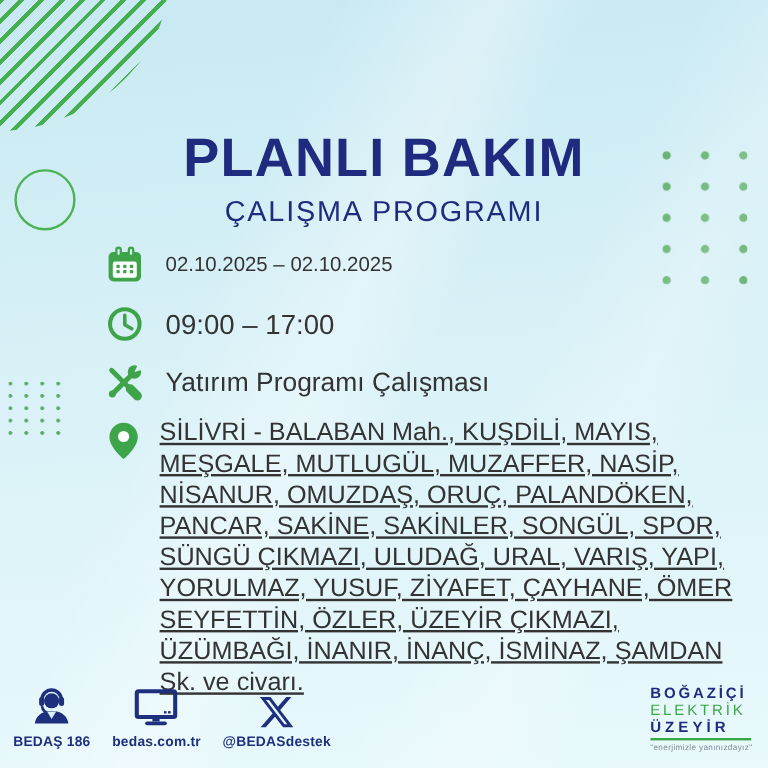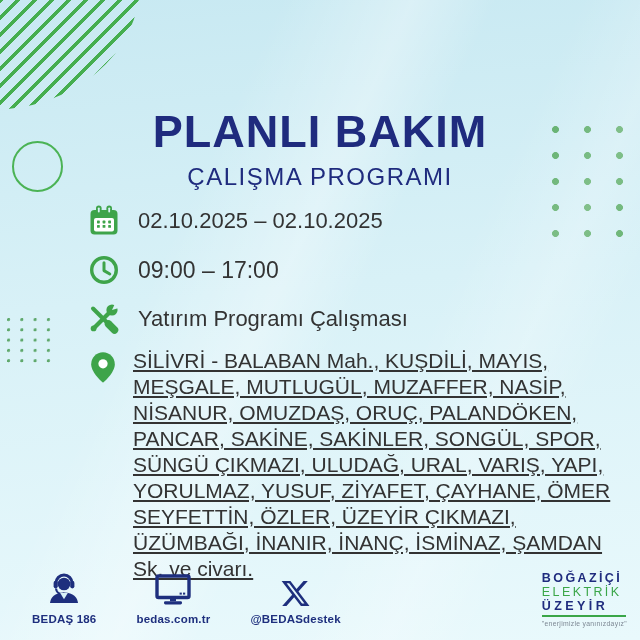--- a/index.html
+++ b/index.html
@@ -31,27 +31,27 @@
   .dots-left {
     position:absolute; left:7px; top:318px; width:44px; height:45px;
     background-image:radial-gradient(circle at 1.6px 1.6px, rgba(64,150,72,0.8) 1.35px, transparent 1.8px);
     background-size:13.3px 10.3px;
   }
   .title { position:absolute; top:64px; left:0; width:100%; text-align:center; color:#1f2b7e;margin-top:44px; }
   .title .t1 { font-size:45px; font-weight:800; letter-spacing:1px; line-height:48px; }
   .title .t2 { font-size:24px; font-weight:400; letter-spacing:1.5px; line-height:42px; }
   .row { position:absolute; left:86px; display:flex; align-items:center; gap:16px; color:#333333; }
   .row .ic { width:36px; height:36px; flex:0 0 36px; }
-  .row-date { top:203px; font-size:22px; }
+  .row-date { top:203px; font-size:17px; }
   .row-time { top:252px; font-size:23px; }
   .row-work { top:301px; font-size:22px; }
   .row-loc  { top:348px; gap:13px; align-items:flex-start; }
   .row-loc .ic { width:34px; flex:0 0 34px; margin-top:1px; }
   .loc-text { width:487px; font-size:21px; line-height:26px; color:#333333;text-decoration:underline; }
-  .footer-contacts { position:absolute; left:32px; top:573px; display:flex; gap:40px; }
+  .footer-contacts { position:absolute; left:11px; top:573px; display:flex; gap:18px; }
   .contact { display:flex; flex-direction:column; align-items:center; gap:4px; }
   .contact .cic { height:36px; display:flex; align-items:flex-end; justify-content:center; }
   .contact .clabel { font-size:11.5px; font-weight:700; color:#1e2f7e; letter-spacing:0.2px; white-space:nowrap; }
   .brand { position:absolute; right:13px; top:571px; }
   .brand .b1 { font-size:12.5px; font-weight:800; letter-spacing:2.4px; color:#1f2b7e; line-height:14px; white-space:nowrap; }
   .brand .b2 { font-size:12.5px; font-weight:400; letter-spacing:2.4px; color:#3aa648; line-height:14px; white-space:nowrap; }
   .brand .b3 { font-size:12.5px; font-weight:800; letter-spacing:3.4px; color:#1f2b7e; line-height:14px; white-space:nowrap; }
   .brand-rule { height:2px; background:#3aa648; margin:2px 0 3px; width:84px; }
   .brand .tagline { font-size:6.8px; color:#7d8894; letter-spacing:0.3px; white-space:nowrap; }
 </style>

